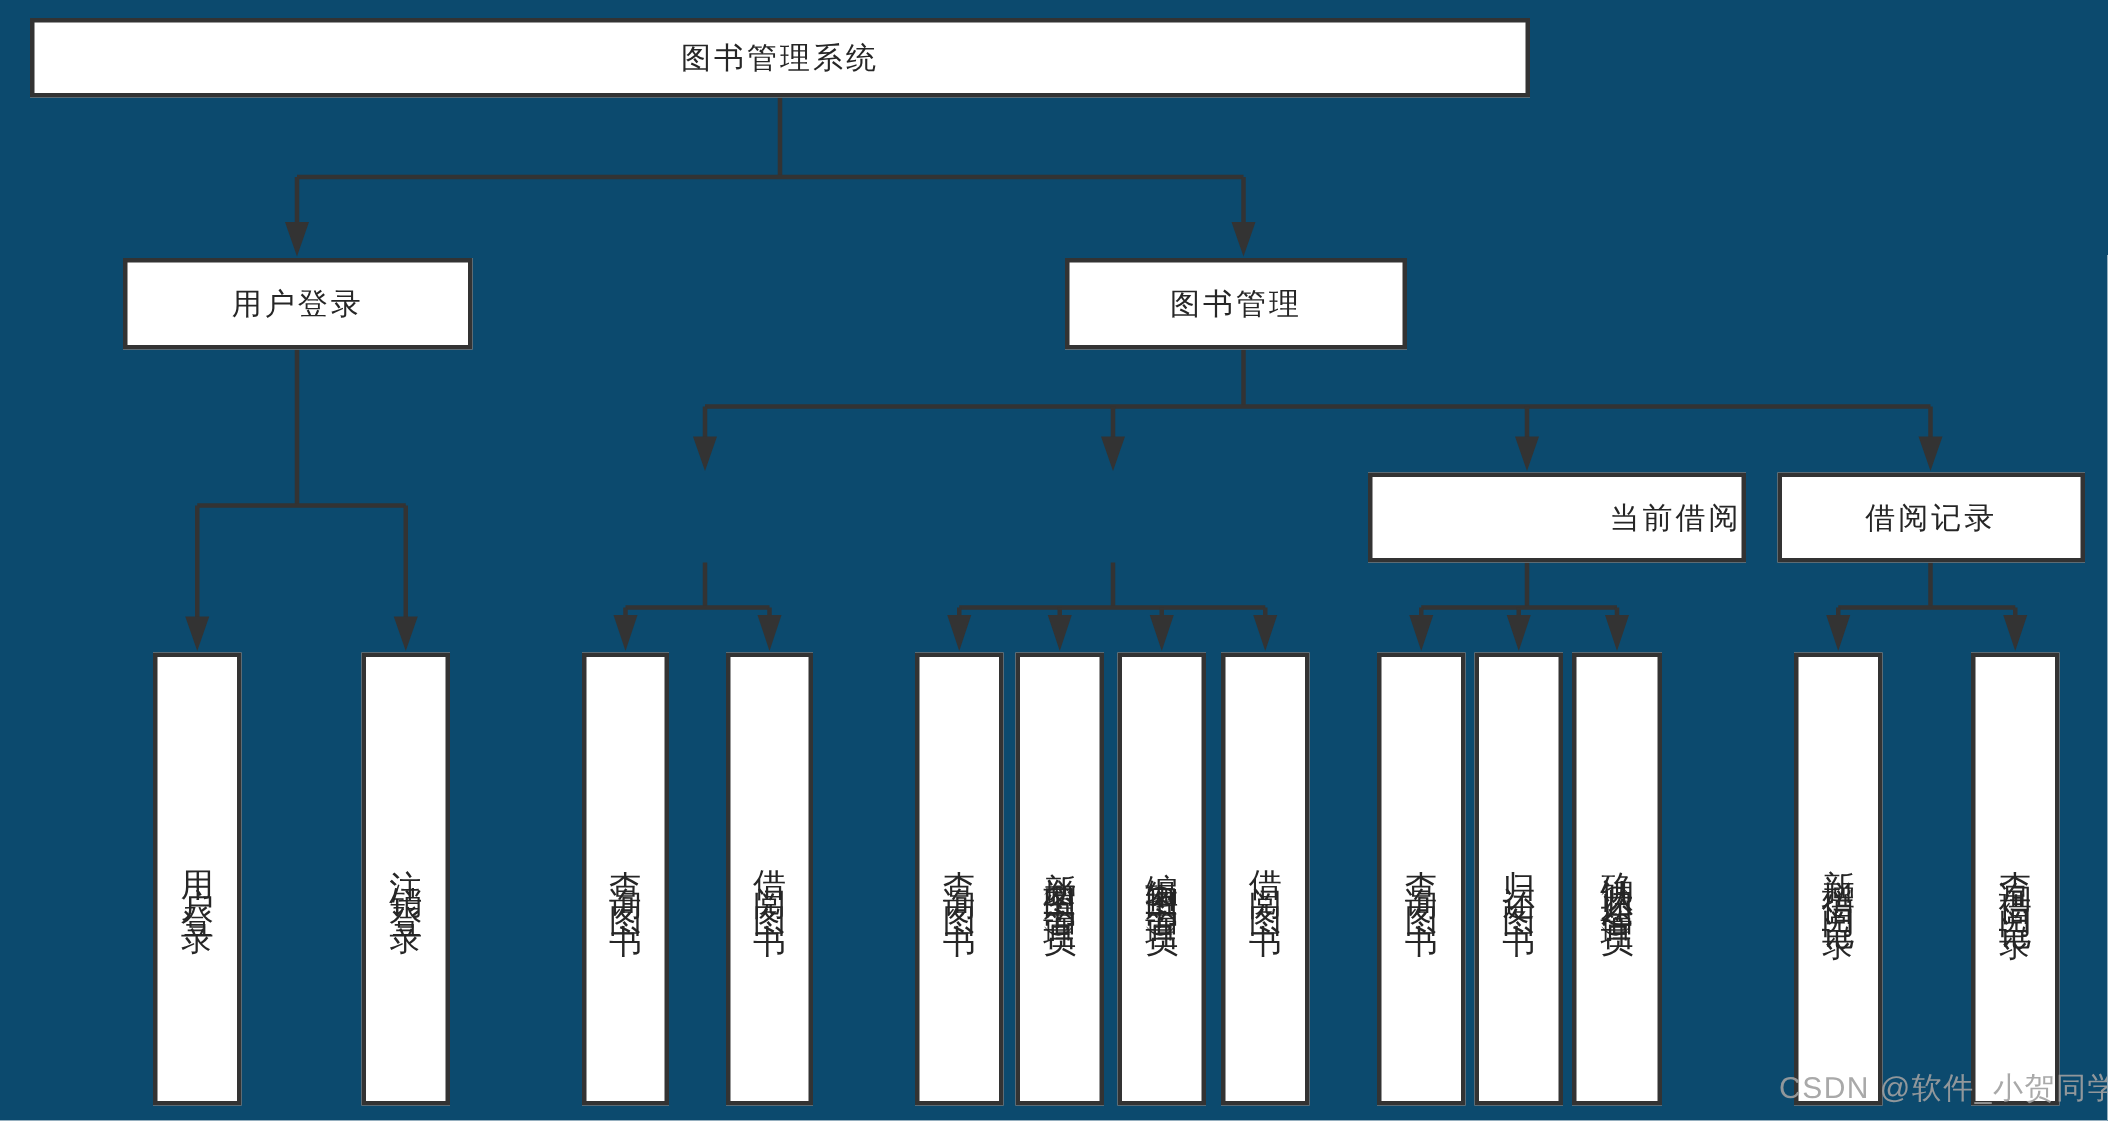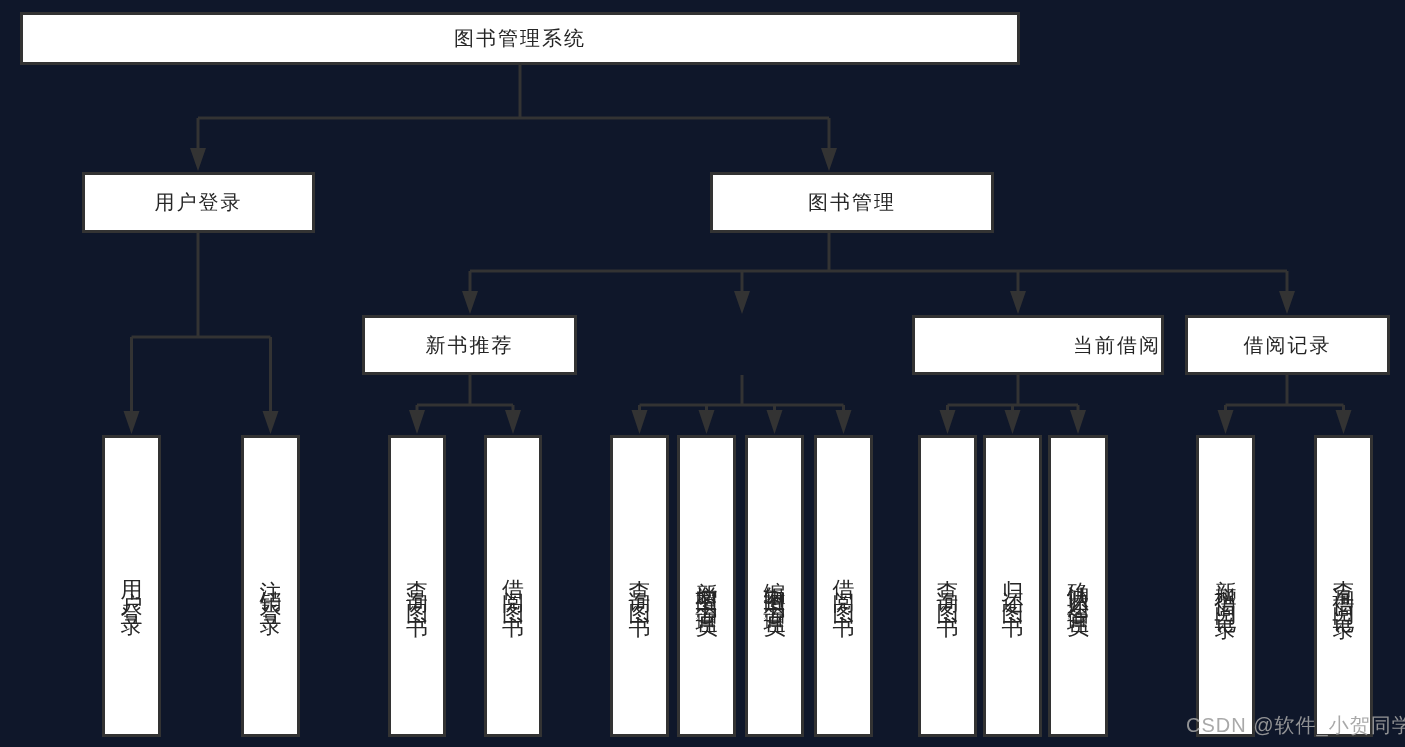--- a/index.html
+++ b/index.html
@@ -1,17 +1,17 @@
 <!DOCTYPE html>
 <html><head>
 <meta charset="utf-8">
 <style>
   html,body{margin:0;padding:0;background:#ffffff;}
   #canvas{
-    position:relative;width:1405px;height:747px;background:#0f172a;
+    position:relative;width:1405px;height:747px;background:#0c4a6e;
     font-family:"Liberation Sans", sans-serif;overflow:hidden;
   }
   #wires{position:absolute;left:0;top:0;width:1405px;height:747px;}
   .node{
     position:absolute;background:#ffffff;border:3px solid #333333;
     display:flex;align-items:center;justify-content:center;
     box-sizing:border-box;color:#262626;
   }
   .h-node{font-size:20px;letter-spacing:2px;}
   .leaf{font-size:22px;}
@@ -98,27 +98,24 @@
     </g>
   </svg>
 
   <div class="node h-node" style="left:20px;top:12px;width:1000px;height:53px;">
     <span class="lbl">图书管理系统</span>
   </div>
 
   <div class="node h-node" style="left:82px;top:172px;width:233px;height:61px;">
     <span class="lbl">用户登录</span>
   </div>
-  <div class="node h-node" style="left:710px;top:172px;width:284px;height:61px;">
+  <div class="node h-node" style="left:710px;top:172px;width:228px;height:61px;">
     <span class="lbl">图书管理</span>
   </div>
 
-  <div class="node h-node" style="left:362px;top:315px;width:215px;height:60px;">
-    <span class="lbl">新书推荐</span>
-  </div>
   <div class="node h-node" style="left:912px;top:315px;width:252px;height:60px;justify-content:flex-end;">
     <span class="lbl">当前借阅</span>
   </div>
   <div class="node h-node" style="left:1185px;top:315px;width:205px;height:60px;">
     <span class="lbl">借阅记录</span>
   </div>
 
   <div class="node leaf" style="left:102px;top:435px;width:59px;height:302px;">
     <span class="lbl">用户登录</span>
   </div>

